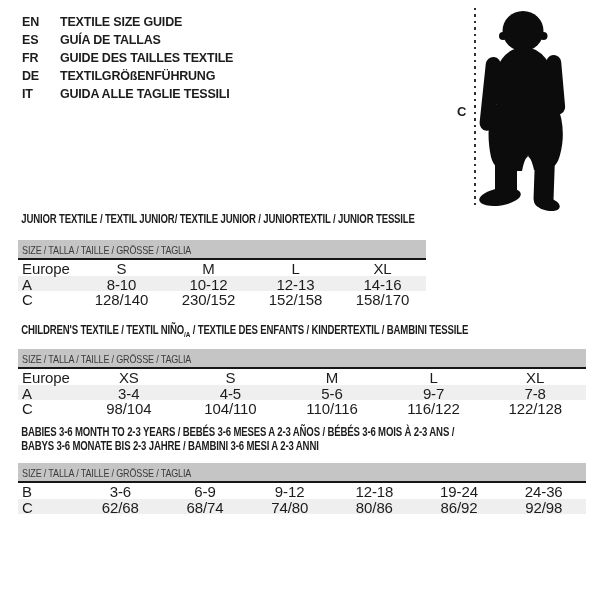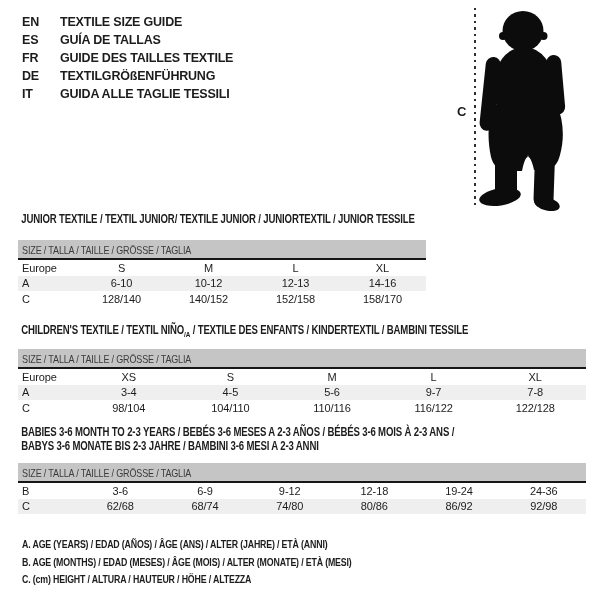--- a/index.html
+++ b/index.html
@@ -29,21 +29,21 @@
   }
   .tbl0 .title{margin-bottom:14px;}
   .tbl1 .title,.tbl2 .title{margin-bottom:10px;}
   .tbl .title .sub{font-size:8px;vertical-align:baseline;position:relative;top:3px;}
   .tbl .bar{height:18px;line-height:18px;background:var(--bar-bg,#c5c5c5);overflow:hidden;text-decoration:underline;}
   .tbl .bar-text{
     display:inline-block;padding-left:5px;font-size:11px;color:var(--bar-text,#3b3b3b);
     letter-spacing:-0.2px;white-space:nowrap;transform:scaleX(0.82);transform-origin:left center;
   }
   .tbl .rule{height:2px;background:var(--rule,#161616);}
-  .trow{display:flex;height:15.5px;align-items:center;font-size:11px;letter-spacing:-0.1px;}
+  .trow{display:flex;height:15.5px;align-items:flex-start;font-size:15px;letter-spacing:-0.1px;}
   .trow:nth-child(even){background:var(--zebra,#efefef);}
   .cell-label{width:56px;padding-left:4px;}
   .cell-val{flex:1;text-align:center;}
   
   #footnotes{position:absolute;left:22px;top:536px;}
   .footnote{
     font-weight:bold;font-size:11px;line-height:17.5px;white-space:nowrap;
     letter-spacing:-0.2px;transform:scaleX(0.8);transform-origin:left center;
   }
 </style>
@@ -104,29 +104,29 @@
         <div class="rows">
           <div class="trow">
             <div class="cell-label">Europe</div>
             <div class="cell-val">S</div>
             <div class="cell-val">M</div>
             <div class="cell-val">L</div>
             <div class="cell-val">XL</div>
           </div>
           <div class="trow">
             <div class="cell-label">A</div>
-            <div class="cell-val">6-10</div>
+            <div class="cell-val">8-10</div>
             <div class="cell-val">10-12</div>
             <div class="cell-val">12-13</div>
             <div class="cell-val">14-16</div>
           </div>
           <div class="trow">
             <div class="cell-label">C</div>
             <div class="cell-val">128/140</div>
-            <div class="cell-val">140/152</div>
+            <div class="cell-val">230/152</div>
             <div class="cell-val">152/158</div>
             <div class="cell-val">158/170</div>
           </div>
         </div>
       </div>
       <div class="tbl tbl1">
         <div class="title"><span>CHILDREN'S TEXTILE / TEXTIL NIÑO</span><span class="sub">/A</span><span> / TEXTILE DES ENFANTS / KINDERTEXTIL / BAMBINI TESSILE</span></div>
         <div class="bar"><span class="bar-text">SIZE / TALLA / TAILLE / GRÖSSE / TAGLIA</span></div>
         <div class="rule"></div>
         <div class="rows">
@@ -176,19 +176,14 @@
             <div class="cell-val">68/74</div>
             <div class="cell-val">74/80</div>
             <div class="cell-val">80/86</div>
             <div class="cell-val">86/92</div>
             <div class="cell-val">92/98</div>
           </div>
         </div>
       </div>
     </div>
 
-  <div id="footnotes">
-      <div class="footnote">A. AGE (YEARS) / EDAD (AÑOS) / ÂGE (ANS) / ALTER (JAHRE) / ETÀ (ANNI)</div>
-      <div class="footnote">B. AGE (MONTHS) / EDAD (MESES) / ÂGE (MOIS) / ALTER (MONATE) / ETÀ (MESI)</div>
-      <div class="footnote">C. (cm) HEIGHT / ALTURA / HAUTEUR / HÖHE / ALTEZZA</div>
-    </div>
 
 </div>
 
 </body></html>

